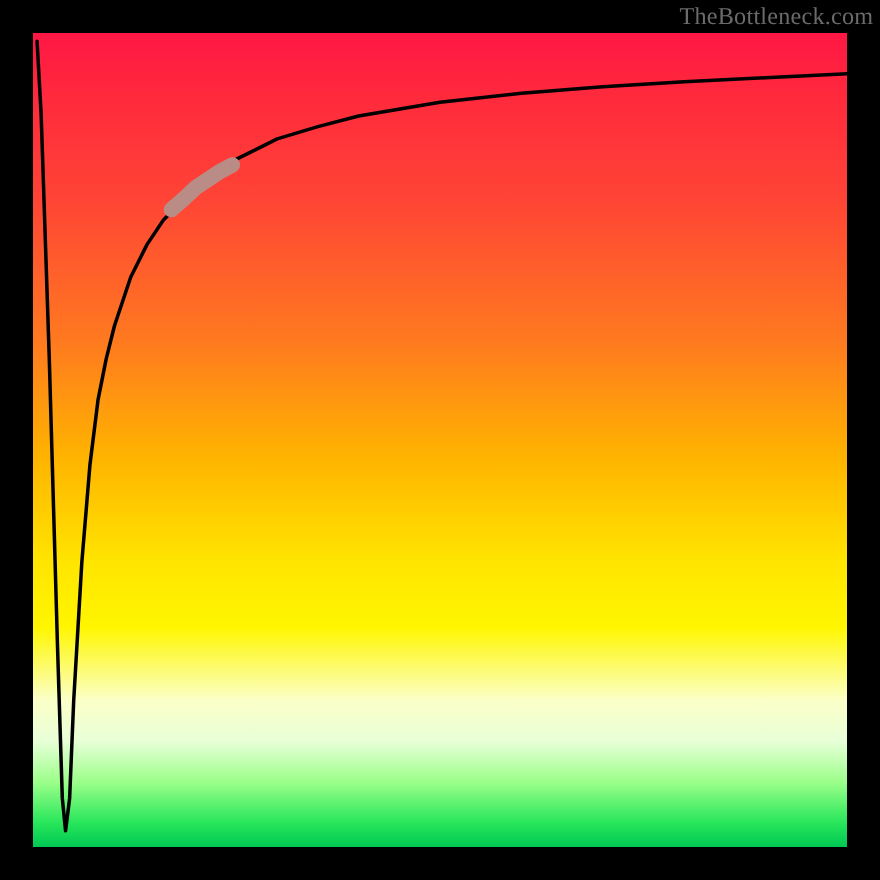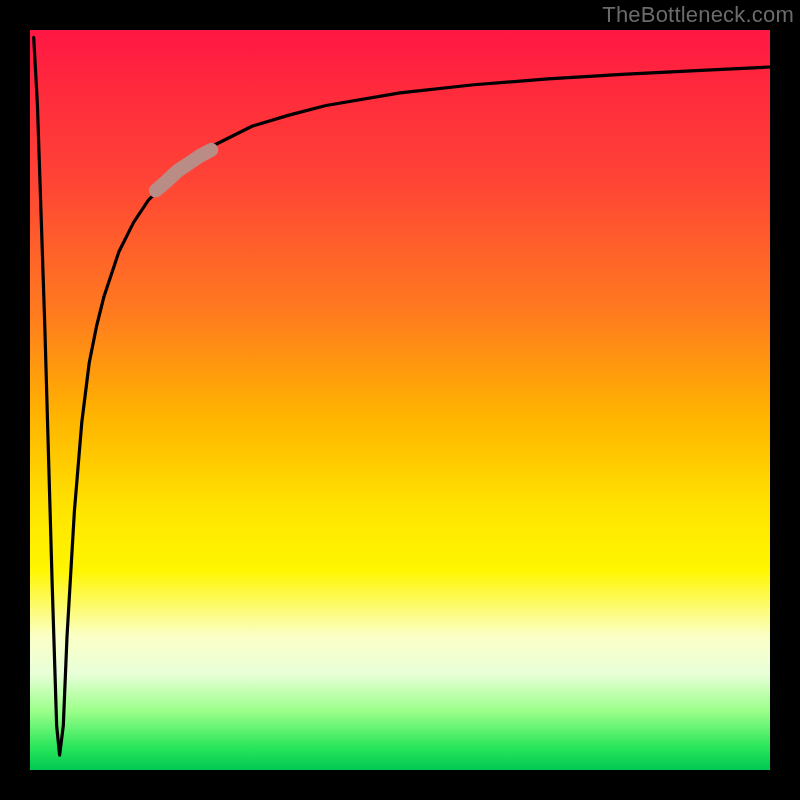--- a/index.html
+++ b/index.html
@@ -8,20 +8,21 @@
     width: 800px;
     height: 800px;
     background: #000;
     overflow: hidden;
     font-family: Arial, Helvetica, sans-serif;
   }
   .stage {
     position: relative;
     width: 800px;
     height: 800px;
+    font-family: Liberation Serif, serif;
   }
   .watermark {
     position: absolute;
     top: 2px;
     right: 6px;
     color: #6b6b6b;
     font-size: 22px;
     font-weight: 500;
     letter-spacing: 0.2px;
     z-index: 30;

